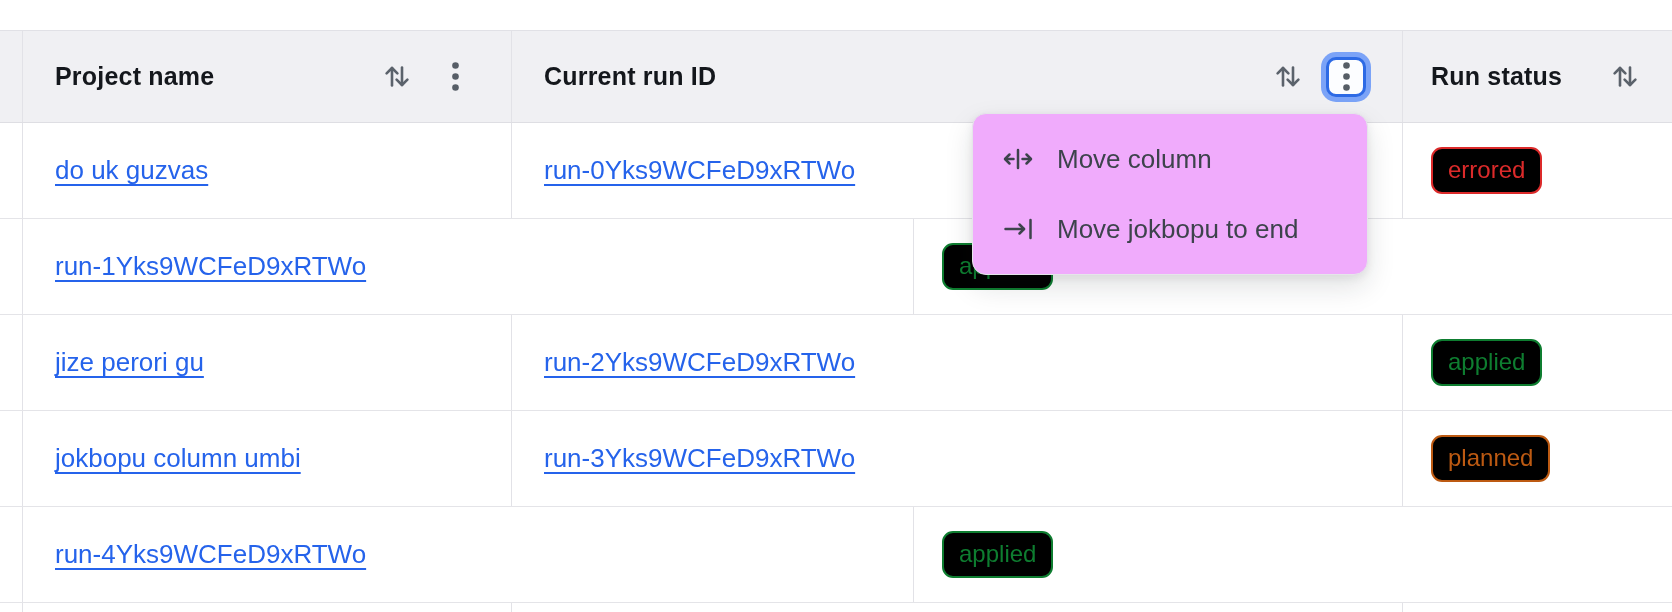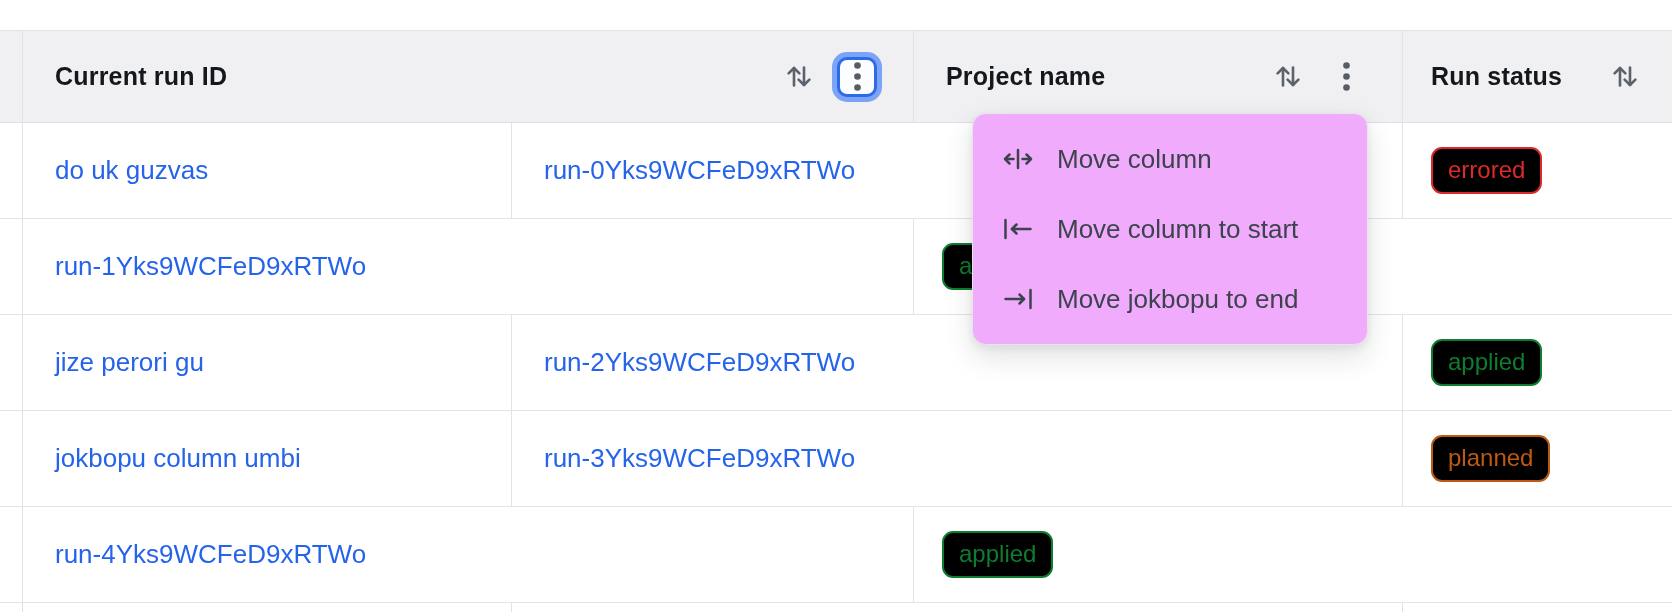--- a/index.html
+++ b/index.html
@@ -62,20 +62,21 @@
   }
   .kebab-focused {
     background: #fcfdff;
     border: 3px solid #2d6ae5;
     box-shadow: 0 0 0 5px #7ba3f7;
   }
 
   .cell-link {
     color: #2563eb;
     font-size: 26px;
+    text-decoration: underline;
     text-decoration-thickness: 2px;
     text-underline-offset: 5px;
     cursor: pointer;
   }
 
   .badge {
     display: inline-block;
     font-size: 24px;
     padding: 7px 15px;
     border: 2px solid currentColor;
@@ -105,53 +106,53 @@
   .menu-item svg { flex-shrink: 0; }
 </style>
 </head>
 <body>
 
 <div class="table-viewport">
 
   <div class="t-row t-header">
     <div class="cell c-gutter"></div>
 
+    <div class="cell c-project">
+      <span class="hdr-label">Project name</span>
+      <span class="hdr-icons">
+        <button class="icon-btn">
+          <svg width="28" height="31" viewBox="0 0 28 31" fill="none" stroke="#5b626b" stroke-width="2.6" stroke-linecap="round" stroke-linejoin="round">
+            <path d="M9 24.5 V7"></path>
+              <path d="M3.6 12.4 L9 7 L14.4 12.4"></path>
+            <path d="M19 6.5 V24"></path>
+              <path d="M13.6 18.6 L19 24 L24.4 18.6"></path>
+          </svg>
+        </button>
+        <button class="kebab-btn">
+          <svg width="7" height="29" viewBox="0 0 7 29">
+            <circle cx="3.5" cy="3.5" r="3.3" fill="#565d66"></circle>
+              <circle cx="3.5" cy="14.5" r="3.3" fill="#565d66"></circle>
+              <circle cx="3.5" cy="25.5" r="3.3" fill="#565d66"></circle>
+          </svg>
+        </button>
+      </span>
+    </div>
+
     <div class="cell c-run">
       <span class="hdr-label">Current run ID</span>
       <span class="hdr-icons">
         <button class="icon-btn">
           <svg width="28" height="31" viewBox="0 0 28 31" fill="none" stroke="#5b626b" stroke-width="2.6" stroke-linecap="round" stroke-linejoin="round">
             <path d="M9 24.5 V7"></path>
               <path d="M3.6 12.4 L9 7 L14.4 12.4"></path>
             <path d="M19 6.5 V24"></path>
               <path d="M13.6 18.6 L19 24 L24.4 18.6"></path>
           </svg>
         </button>
         <button class="kebab-btn kebab-focused">
-          <svg width="7" height="29" viewBox="0 0 7 29">
-            <circle cx="3.5" cy="3.5" r="3.3" fill="#565d66"></circle>
-              <circle cx="3.5" cy="14.5" r="3.3" fill="#565d66"></circle>
-              <circle cx="3.5" cy="25.5" r="3.3" fill="#565d66"></circle>
-          </svg>
-        </button>
-      </span>
-    </div>
-
-    <div class="cell c-project">
-      <span class="hdr-label">Project name</span>
-      <span class="hdr-icons">
-        <button class="icon-btn">
-          <svg width="28" height="31" viewBox="0 0 28 31" fill="none" stroke="#5b626b" stroke-width="2.6" stroke-linecap="round" stroke-linejoin="round">
-            <path d="M9 24.5 V7"></path>
-              <path d="M3.6 12.4 L9 7 L14.4 12.4"></path>
-            <path d="M19 6.5 V24"></path>
-              <path d="M13.6 18.6 L19 24 L24.4 18.6"></path>
-          </svg>
-        </button>
-        <button class="kebab-btn">
           <svg width="7" height="29" viewBox="0 0 7 29">
             <circle cx="3.5" cy="3.5" r="3.3" fill="#565d66"></circle>
               <circle cx="3.5" cy="14.5" r="3.3" fill="#565d66"></circle>
               <circle cx="3.5" cy="25.5" r="3.3" fill="#565d66"></circle>
           </svg>
         </button>
       </span>
     </div>
 
     <div class="cell c-status">
@@ -245,27 +246,19 @@
       <path d="M17 4 V22"></path>
       <path d="M12.5 13 H4.5"></path>
         <path d="M8.5 8.5 L4 13 L8.5 17.5"></path>
       <path d="M21.5 13 H29.5"></path>
         <path d="M25.5 8.5 L30 13 L25.5 17.5"></path>
     </svg>
     <span>Move column</span>
   </div>
   <div class="menu-item">
     <svg width="34" height="26" viewBox="0 0 34 26" fill="none" stroke="#3d434c" stroke-width="2.5" stroke-linecap="round" stroke-linejoin="round">
-      <path d="M4.5 4 V22"></path>
-      <path d="M29.5 13 H11"></path>
-        <path d="M15.5 8.5 L11 13 L15.5 17.5"></path>
-    </svg>
-    <span>Move column to start</span>
-  </div>
-  <div class="menu-item">
-    <svg width="34" height="26" viewBox="0 0 34 26" fill="none" stroke="#3d434c" stroke-width="2.5" stroke-linecap="round" stroke-linejoin="round">
       <path d="M29.5 4 V22"></path>
       <path d="M4.5 13 H23"></path>
         <path d="M18.5 8.5 L23 13 L18.5 17.5"></path>
     </svg>
     <span>Move jokbopu to end</span>
   </div>
 </div>
 
 </body></html>

